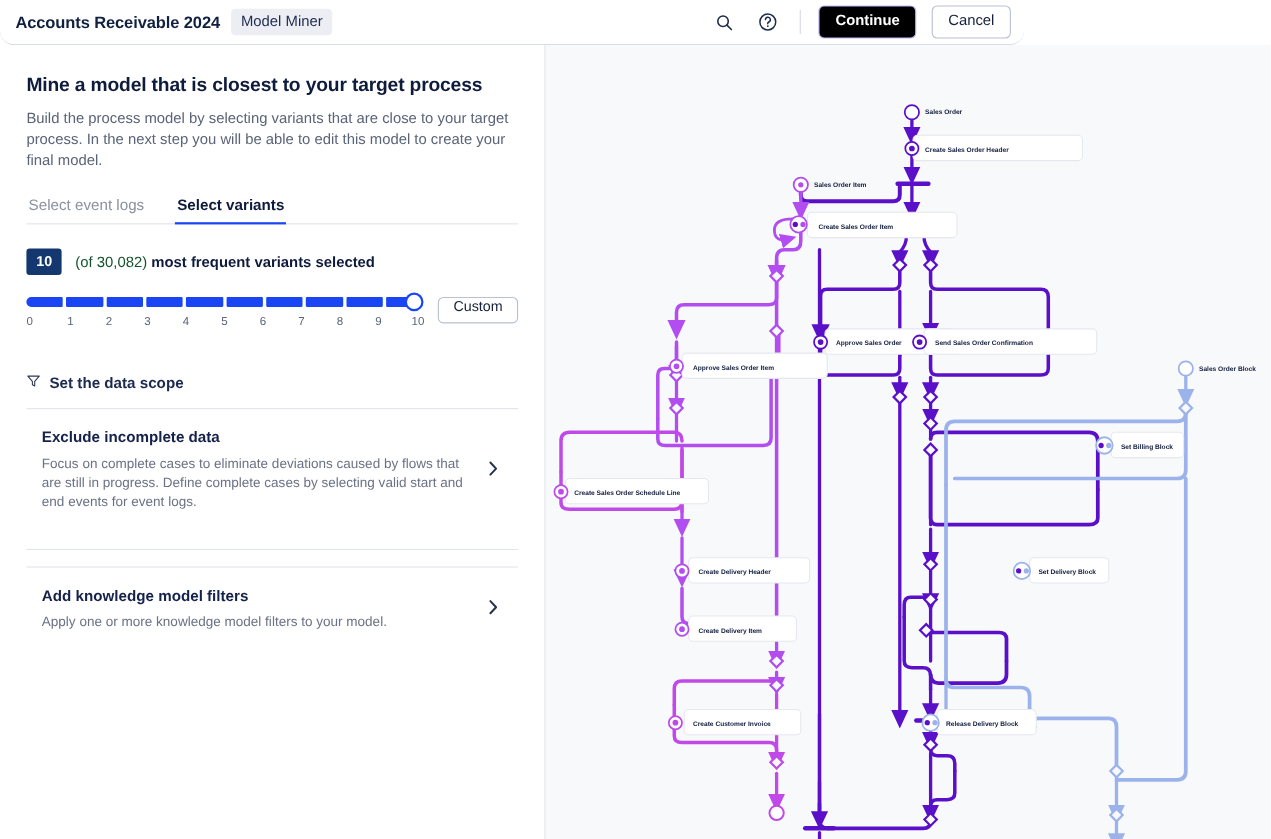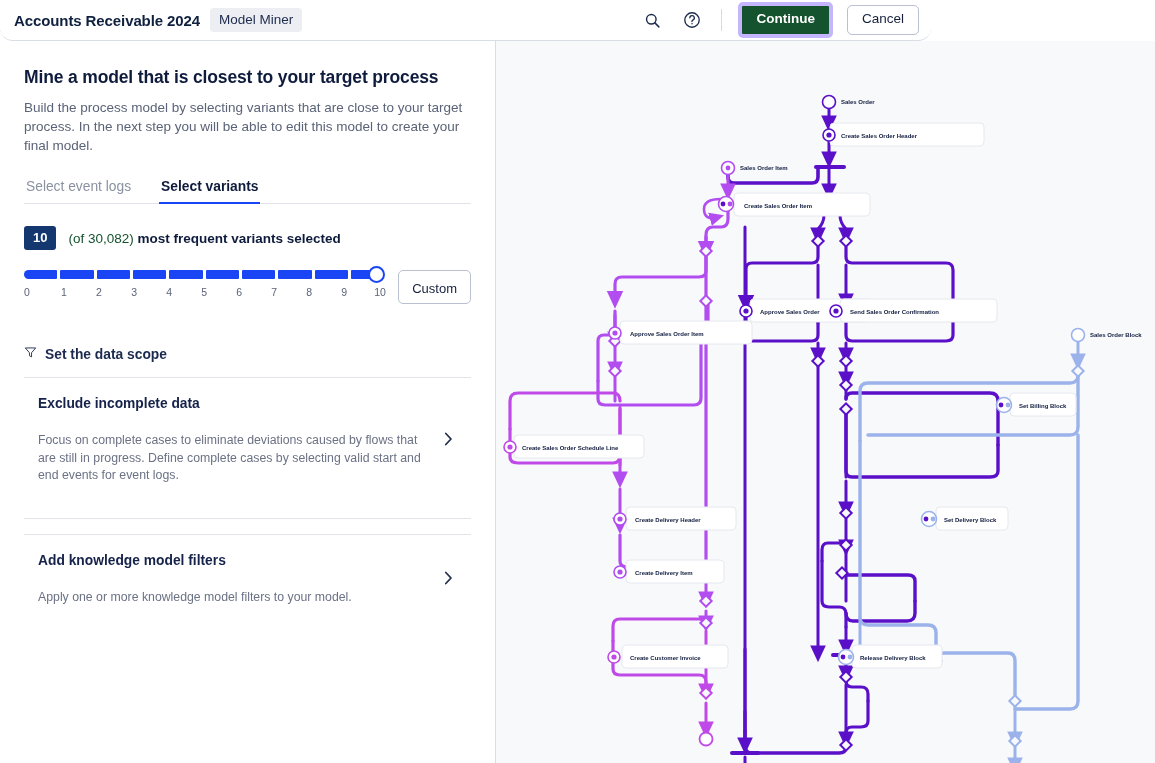--- a/index.html
+++ b/index.html
@@ -33,21 +33,21 @@
   .icon-btn {
     width: 26px; height: 26px; display: flex; align-items: center; justify-content: center;
     color: #1d2b4d; cursor: pointer; background: none; border: none; padding: 0;
   }
   .vdiv { width: 1px; height: 22px; background: #d5d9e3; margin: 0 2px; }
   .btn {
     font-family: "Liberation Sans", sans-serif;
     font-size: 13.5px; border-radius: 5px; padding: 6px 14px 7px 14px;
     cursor: pointer; white-space: nowrap; line-height: 1.1;
   }
-  .btn-primary { background: #14532d; color: #fff; border: 4px solid #c4b5fd; font-weight: bold; }
+  .btn-primary { background: #000000; color: #fff; border: 1px solid #c4b5fd; font-weight: bold; }
   .btn-secondary { background: #fff; color: #16203c; border: 1px solid #b9c0cf; }
 
   
   .left-panel {
     position: absolute; left: 0; top: 41px; width: 496px; height: 722px;
     background: #fff; border-right: 1px solid #d9dde6;
     padding: 0 24px; overflow: hidden;
   }
   .h1 {
     font-size: 17.5px; font-weight: bold; color: #0e1b3c;
@@ -86,35 +86,35 @@
     position: absolute; right: -1px; top: -4px; width: 17px; height: 17px;
     border-radius: 50%; background: #fff; border: 2.5px solid #1a45f5; cursor: pointer;
   }
   .slider-ticks { display: flex; justify-content: space-between; margin-top: 7px; }
   .slider-ticks span { font-size: 10.5px; color: #5a6377; width: 10px; text-align: center; }
   .slider-ticks span:first-child { text-align: left; }
   .slider-ticks span:last-child { text-align: right; }
   .custom-btn {
     font-family: "Liberation Sans", sans-serif;
     font-size: 13px; color: #16203c; background: #fff;
-    border: 1px solid #b9c0cf; border-radius: 5px; padding: 10px 13px 7px 13px; cursor: pointer;
+    border: 1px solid #b9c0cf; border-radius: 5px; padding: 0 13px 7px 13px; cursor: pointer;
   }
 
   
   .scope-head {
     display: flex; align-items: center; gap: 8px; margin-top: 42px;
     font-size: 13.8px; font-weight: bold; color: #1b2a4e;
   }
   .hr { height: 1px; background: #e1e4ea; margin-top: 15px; }
   .scope-item {
     display: flex; align-items: center; padding: 18px 0 18px 14px; cursor: pointer;
   }
   .scope-body { flex: 1; padding-right: 18px; }
   .scope-title { font-size: 13.8px; font-weight: bold; color: #15224a; }
-  .scope-desc { font-size: 12.3px; color: #69708117; color: #6b7285; line-height: 1.42; margin-top: 21px; max-width: 400px; }
+  .scope-desc { font-size: 12.3px; color: #69708117; color: #6b7285; line-height: 1.42; margin-top: 8px; max-width: 400px; }
   .chev { color: #2c3category; color: #2c3a5e; font-size: 15px; padding-right: 18px; }
 
   
   .diagram-panel {
     position: absolute; left: 496px; top: 41px; width: 659px; height: 722px;
     background: #f8f9fb; overflow: hidden;
   }
   .diagram-panel svg { display: block; }
   .node-label {
     font-family: "Liberation Sans", sans-serif;

